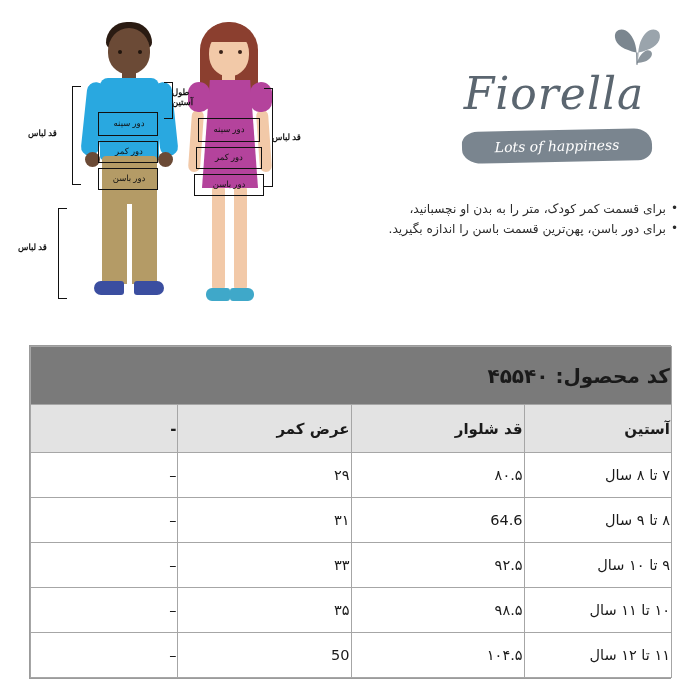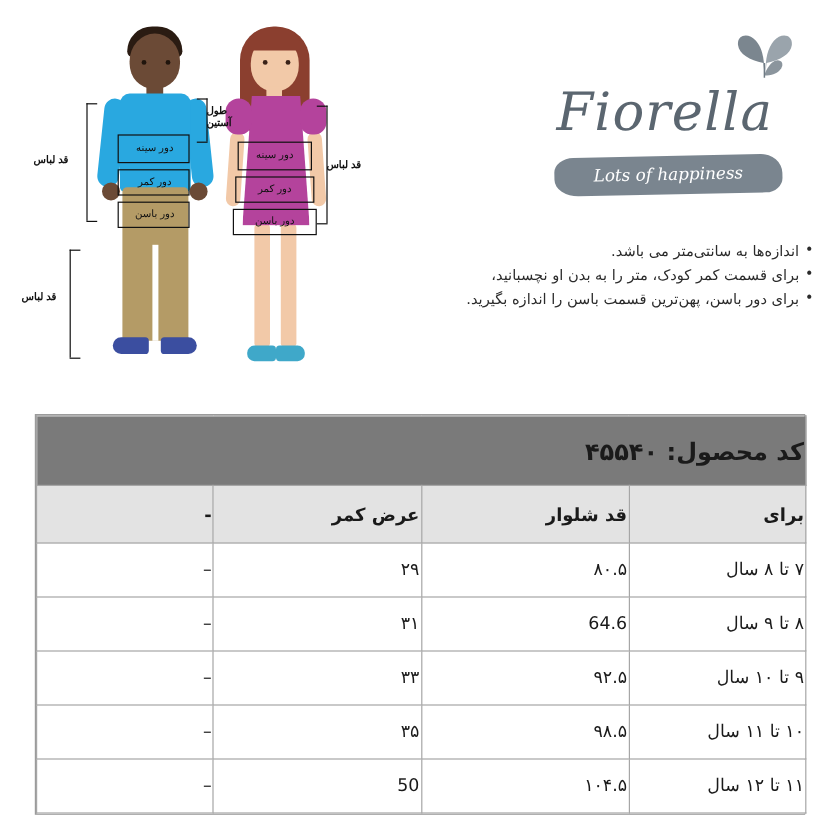--- a/index.html
+++ b/index.html
@@ -148,21 +148,21 @@
     background: #3fa8c9; border-radius: 6px 3px 3px 6px;
   }
   .girl .shoe-r {
     position: absolute; left: 50px; top: 274px; width: 24px; height: 13px;
     background: #3fa8c9; border-radius: 3px 6px 6px 3px;
   }
 
   
   .meas {
     position: absolute;
-    font-family: Liberation Sans, sans-serif;
+    font-family: Liberation Serif, serif;
     font-size: 8.5px;
     color: #111;
     white-space: nowrap;
     direction: rtl;
   }
   .meas.bold { font-weight: bold; }
   .hline {
     position: absolute;
     border-top: 1px solid #111;
   }
@@ -401,41 +401,40 @@
           <path d="M30 30 L30 44" stroke="#6f7b85" stroke-width="1.4" fill="none"></path>
         </svg>
       </div>
       <div class="logo-name">Fiorella</div>
       <div class="logo-brush"></div>
       <div class="logo-tagline">Lots of happiness</div>
     </div>
 
     <div class="guide">
       <ul class="guide-list">
-        <li>اندازه‌ها به سانتی‌متر می باشد.</li>
         <li>برای قسمت کمر کودک، متر را به بدن او نچسبانید،</li>
         <li>برای دور باسن، پهن‌ترین قسمت باسن را اندازه بگیرید.</li>
       </ul>
     </div>
   </div>
 
   <div class="table-wrap">
     <table class="size-table">
       <colgroup>
         <col class="col-size">
         <col class="col-len">
         <col class="col-waist">
         <col class="col-dash">
       </colgroup>
       <tbody>
         <tr class="code-row">
           <td colspan="4">کد محصول: ۴۵۵۴۰</td>
         </tr>
         <tr class="head-row">
-          <th>برای</th>
+          <th>آستین</th>
           <th>قد شلوار</th>
           <th>عرض کمر</th>
           <th>-</th>
         </tr>
         <tr class="body-row">
           <td>۷ تا ۸ سال</td>
           <td>۸۰.۵</td>
           <td>۲۹</td>
           <td>–</td>
         </tr>

